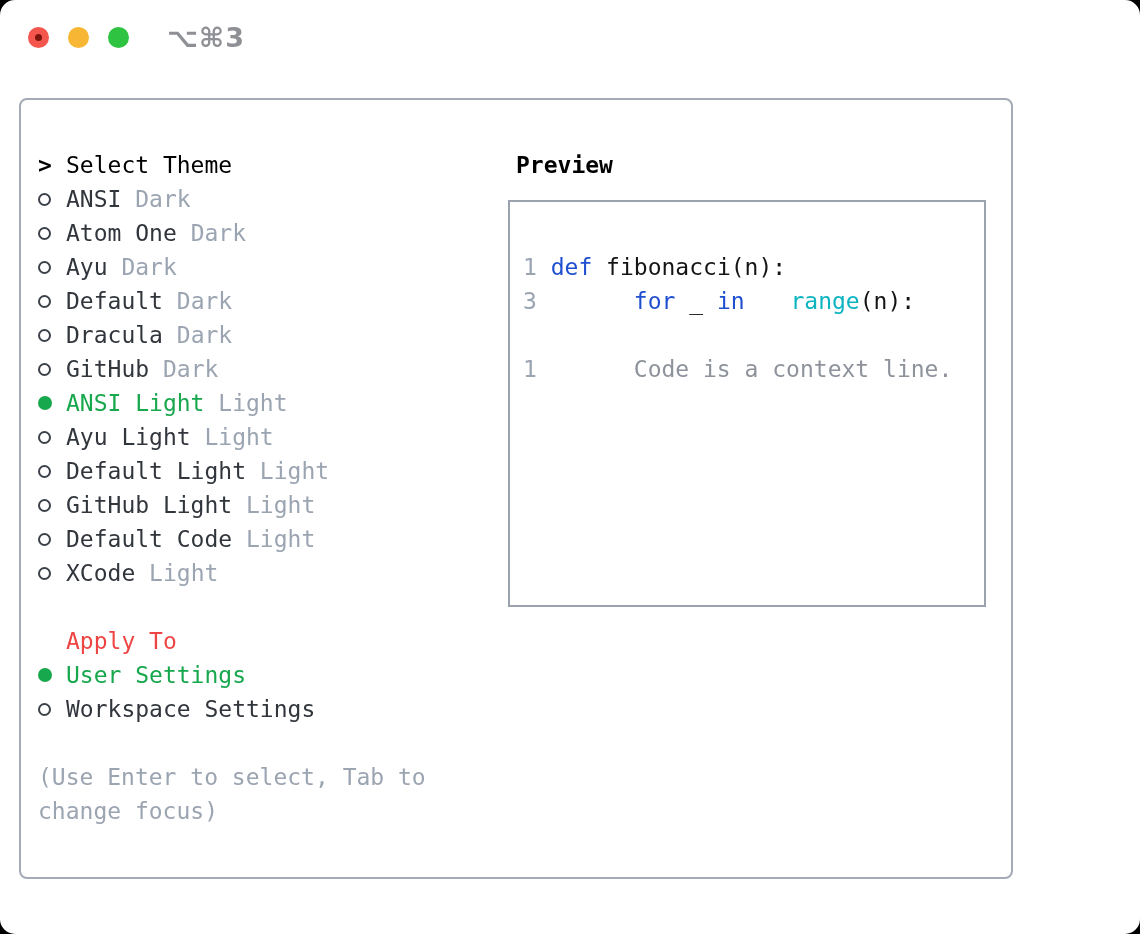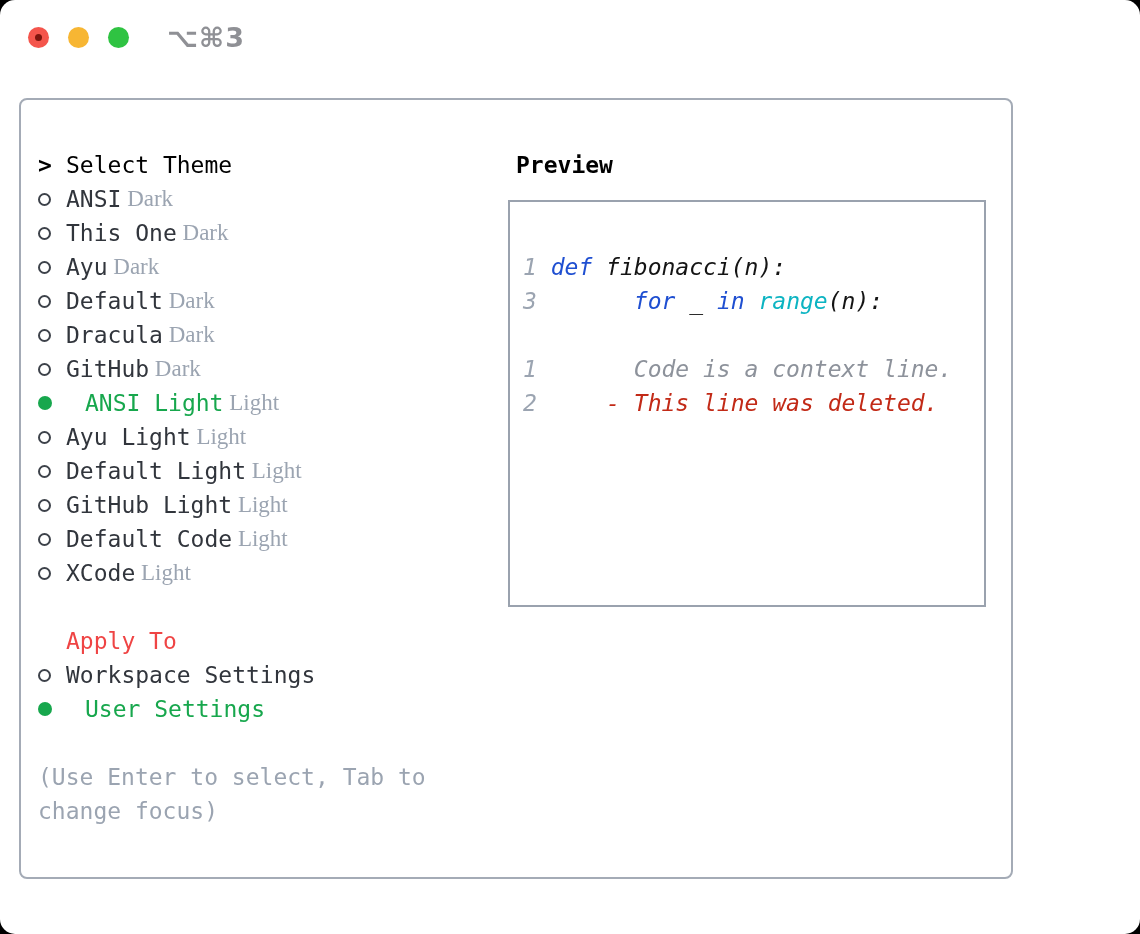--- a/index.html
+++ b/index.html
@@ -26,35 +26,35 @@
   .left-col { position:absolute; left:17px; top:48px; width:452px;
               font-size:23px; line-height:34px; color:var(--item); }
   .row { display:flex; align-items:center; height:34px; white-space:pre; }
   .bullet { width:28px; display:inline-flex; align-items:center; flex:0 0 28px; }
   .radio { width:13px; height:13px; border-radius:50%; border:2px solid #3d424a;
            display:inline-block; }
   .radio.sel { border:none; background:var(--sel); width:14px; height:14px; }
   .hdr { font-weight:normal; color:#000; }
   .prefix { font-weight:bold; color:#000; }
   .subhdr { color:#ef4444; }
-  .lbl.sel-text { color:var(--sel);margin-left:19px; }
-  .tag { color:var(--muted);font-family:Liberation Serif, serif; }
+  .lbl.sel-text { color:var(--sel); }
+  .tag { color:var(--muted); }
   .spacer { height:34px; }
   .help { color:var(--muted); width:420px; white-space:normal; }
   
   .preview-header { position:absolute; left:479px; top:48px; font-size:23px;
                     line-height:34px; font-weight:bold; color:#000;margin-left:16px; }
   .preview-box { position:absolute; left:487px; top:100px; width:478px; height:407px;
                  border:2px solid var(--box_border); background:#fff;
-                 padding:48px 0 0 13px; font-size:23px; line-height:34px;font-style:italic; }
+                 padding:48px 0 0 13px; font-size:23px; line-height:34px; }
   .pline { white-space:pre; height:34px; }
   .lnum { color:var(--lnum); }
   .seg-fg { color:#141414; }
   .seg-kw { color:var(--kw); }
-  .seg-builtin { color:var(--builtin); }
+  .seg-builtin { color:var(--builtin);margin-left:32px; }
   .seg-num { color:var(--num); }
   .seg-ctx { color:var(--ctx); }
   .seg-del { color:var(--del); }
   .seg-add { color:var(--add); }
 </style>
 </head>
 <body>
 
 <div class="window">
 
@@ -68,51 +68,50 @@
   <div class="shortcut">⌥⌘3</div>
 
   <div class="panel">
 
     <div class="left-col">
       <div class="row">
         <span class="bullet prefix">&gt;</span><span class="hdr">Select Theme</span>
       </div>
       <div id="theme-list">
           <div class="row item"><span class="bullet"><span class="radio"></span></span><span class="lbl">ANSI</span><span class="tag"> Dark</span></div>
-          <div class="row item"><span class="bullet"><span class="radio"></span></span><span class="lbl">This One</span><span class="tag"> Dark</span></div>
+          <div class="row item"><span class="bullet"><span class="radio"></span></span><span class="lbl">Atom One</span><span class="tag"> Dark</span></div>
           <div class="row item"><span class="bullet"><span class="radio"></span></span><span class="lbl">Ayu</span><span class="tag"> Dark</span></div>
           <div class="row item"><span class="bullet"><span class="radio"></span></span><span class="lbl">Default</span><span class="tag"> Dark</span></div>
           <div class="row item"><span class="bullet"><span class="radio"></span></span><span class="lbl">Dracula</span><span class="tag"> Dark</span></div>
           <div class="row item"><span class="bullet"><span class="radio"></span></span><span class="lbl">GitHub</span><span class="tag"> Dark</span></div>
           <div class="row item"><span class="bullet"><span class="radio sel"></span></span><span class="lbl sel-text">ANSI Light</span><span class="tag"> Light</span></div>
           <div class="row item"><span class="bullet"><span class="radio"></span></span><span class="lbl">Ayu Light</span><span class="tag"> Light</span></div>
           <div class="row item"><span class="bullet"><span class="radio"></span></span><span class="lbl">Default Light</span><span class="tag"> Light</span></div>
           <div class="row item"><span class="bullet"><span class="radio"></span></span><span class="lbl">GitHub Light</span><span class="tag"> Light</span></div>
           <div class="row item"><span class="bullet"><span class="radio"></span></span><span class="lbl">Default Code</span><span class="tag"> Light</span></div>
           <div class="row item"><span class="bullet"><span class="radio"></span></span><span class="lbl">XCode</span><span class="tag"> Light</span></div>
         </div>
       <div class="spacer"></div>
       <div class="row">
         <span class="bullet"></span><span class="subhdr">Apply To</span>
       </div>
       <div id="apply-list">
+          <div class="row item"><span class="bullet"><span class="radio sel"></span></span><span class="lbl sel-text">User Settings</span></div>
           <div class="row item"><span class="bullet"><span class="radio"></span></span><span class="lbl">Workspace Settings</span></div>
-          <div class="row item"><span class="bullet"><span class="radio sel"></span></span><span class="lbl sel-text">User Settings</span></div>
         </div>
       <div class="spacer"></div>
       <div class="help">(Use Enter to select, Tab to change focus)</div>
     </div>
 
     <div class="preview-header">Preview</div>
     <div class="preview-box">
       <div id="code-lines">
           <div class="pline"><span class="lnum">1</span><span class="seg-fg"> </span><span class="seg-kw">def</span><span class="seg-fg"> fibonacci(n):</span></div>
           <div class="pline"><span class="lnum">3</span><span class="seg-fg">       </span><span class="seg-kw">for</span><span class="seg-fg"> _ </span><span class="seg-kw">in</span><span class="seg-fg"> </span><span class="seg-builtin">range</span><span class="seg-fg">(n):</span></div>
         </div>
       <div class="spacer"></div>
       <div id="diff-lines">
           <div class="pline"><span class="lnum">1</span><span class="seg-ctx">       Code is a context line.</span></div>
-          <div class="pline"><span class="lnum">2</span><span class="seg-del">     - This line was deleted.</span></div>
         </div>
     </div>
 
   </div>
 </div>
 
 </body></html>

